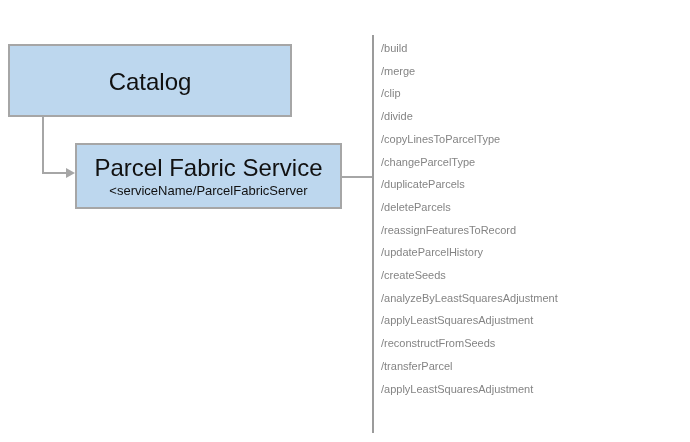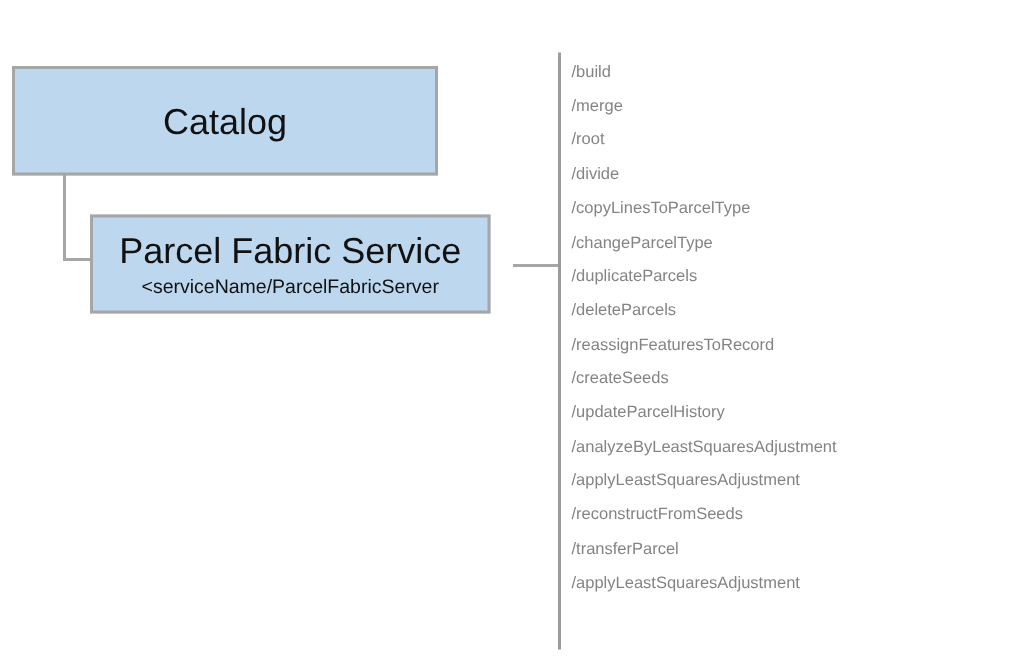--- a/index.html
+++ b/index.html
@@ -27,21 +27,21 @@
     text-align: center;
   }
   .box-catalog {
     left: 8px;
     top: 44px;
     width: 284px;
     height: 73px;
     padding-top: 2px;
   }
   .box-service {
-    left: 60px;
+    left: 75px;
     top: 143px;
     width: 267px;
     height: 66px;
   }
   .box-title {
     font-size: 24px;
     line-height: 28px;
     color: #111111;
     letter-spacing: 0px;
     white-space: nowrap;
@@ -125,38 +125,38 @@
   <div class="line conn-h2"></div>
 
   <div class="line divider"></div>
 
   <div class="endpoints">
 
       <div class="endpoint-item">/build</div>
 
       <div class="endpoint-item">/merge</div>
 
-      <div class="endpoint-item">/root</div>
+      <div class="endpoint-item">/clip</div>
 
       <div class="endpoint-item">/divide</div>
 
       <div class="endpoint-item">/copyLinesToParcelType</div>
 
       <div class="endpoint-item">/changeParcelType</div>
 
       <div class="endpoint-item">/duplicateParcels</div>
 
       <div class="endpoint-item">/deleteParcels</div>
 
 
       <div class="endpoint-item">/reassignFeaturesToRecord</div>
 
+      <div class="endpoint-item">/updateParcelHistory</div>
+
       <div class="endpoint-item">/createSeeds</div>
-
-      <div class="endpoint-item">/updateParcelHistory</div>
 
       <div class="endpoint-item">/analyzeByLeastSquaresAdjustment</div>
 
       <div class="endpoint-item">/applyLeastSquaresAdjustment</div>
 
       <div class="endpoint-item">/reconstructFromSeeds</div>
 
       <div class="endpoint-item">/transferParcel</div>
 
       <div class="endpoint-item">/applyLeastSquaresAdjustment</div>

